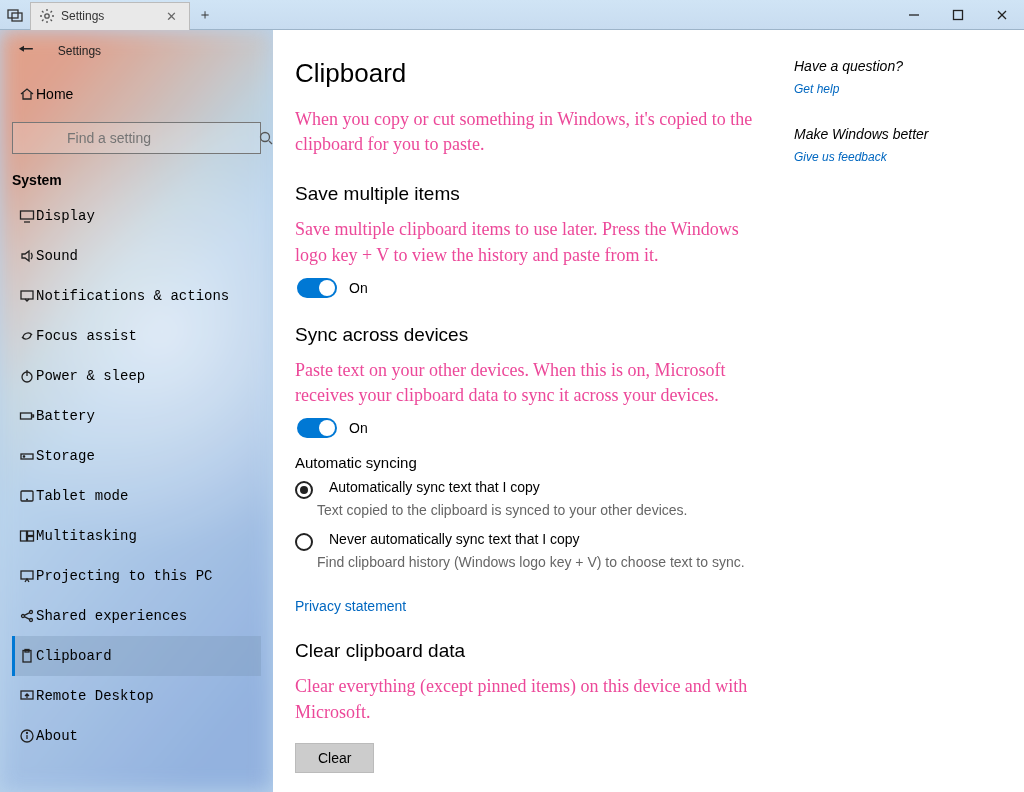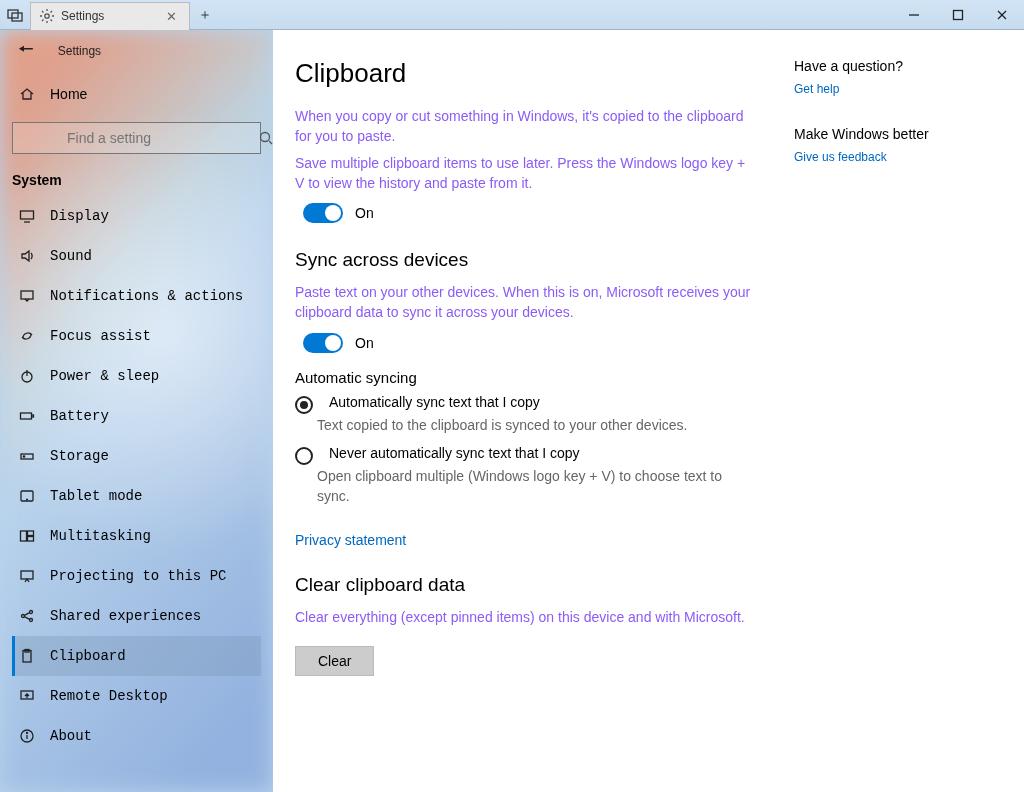--- a/index.html
+++ b/index.html
@@ -29,39 +29,39 @@
 .sidebar-bg{position:absolute;inset:0;background:#b9d3ec;z-index:-2;}
 .sidebar-blur{position:absolute;inset:0;z-index:-1;filter:blur(10px);opacity:.9;
   background:
     radial-gradient(circle at 60% 40%, rgba(255,255,255,.6), transparent 45%),
     linear-gradient(130deg, rgba(255,80,60,.4) 10%, transparent 35%),
     linear-gradient(130deg, rgba(255,200,80,.4) 5%, transparent 45%),
     linear-gradient(310deg, rgba(80,120,200,.4) 10%, transparent 55%)
     ,#b9d3ec;}
 .content{flex:1;background:#fff;display:flex;}
 .main{flex:1;padding:28px 40px 28px 22px;overflow:auto;max-width:540px;}
-.rail{width:230px;padding:28px 36px 0 0;}
-
-
-.home-item,.side-item{display:flex;align-items:center;gap:14px;height:40px;padding:0 6px;color:#000;}
+.rail{width:230px;padding:28px 36px 0 0;font-style:italic;}
+
+
+.home-item,.side-item{display:flex;align-items:center;height:40px;padding:0 6px;color:#000;}
 .home-item{margin-top:2px;}
 .side-item.sel{background:rgba(120,150,180,.35);border-left:3px solid #0078d4;padding-left:3px;}
 .search-box{display:flex;align-items:center;border:1px solid #777;height:32px;margin:8px 0 18px 0;background:rgba(255,255,255,.15);padding-left:44px;}
 .search-box input{flex:1;background:transparent;border:none;outline:none;padding:0 10px;font-size:14px;color:#555;}
 .search-box .mag{width:32px;display:flex;align-items:center;justify-content:center;color:#555;}
 .cat-title{font-weight:600;font-size:14px;margin-bottom:8px;}
 .side-icon{width:18px;height:18px;display:flex;align-items:center;justify-content:center;color:#222;}
 .side-list{display:flex;flex-direction:column;font-family:Liberation Mono, monospace;}
 
 
 h1{font-size:26px;font-weight:500;margin-bottom:18px;}
 h2{font-size:19px;font-weight:400;margin:26px 0 12px 0;}
-p.desc{font-size:14px;color:#8b5cf6;line-height:1.4;margin-bottom:8px;}
+p.desc{font-size:18px;color:#ec4899;line-height:1.4;margin-bottom:8px;font-family:Liberation Serif, serif;}
 p.sub{font-size:14px;color:#666;line-height:1.4;margin:2px 0 10px 22px;}
-.toggle-row{display:flex;align-items:center;gap:12px;margin:10px 0 4px 8px;}
+.toggle-row{display:flex;align-items:center;gap:12px;margin:10px 0 4px 2px;}
 .toggle{width:40px;height:20px;border-radius:10px;background:#0078d4;position:relative;}
 .toggle::after{content:"";position:absolute;right:2px;top:2px;width:16px;height:16px;border-radius:50%;background:#fff;}
 .toggle-label{font-size:14px;}
 .subhead{font-size:15px;margin:16px 0 0 0;}
 .radio-row{display:flex;align-items:flex-start;gap:16px;margin:8px 0 0 0;}
 .radio{width:18px;height:18px;border:2px solid #222;border-radius:50%;display:flex;align-items:center;justify-content:center;margin-top:2px;flex-shrink:0;}
 .radio.sel::after{content:"";width:8px;height:8px;border-radius:50%;background:#222;}
 .radio-text{font-size:14px;}
 a.link{color:#0067c0;text-decoration:none;display:inline-block;margin-top:16px;font-size:14px;}
 .btn{display:inline-block;background:#ccc;border:1px solid #bbb;padding:6px 22px;font-size:14px;margin-top:10px;}
@@ -278,20 +278,21 @@
           <span>About</span>
         </div>
     </div>
   </div>
 
   <div class="content">
     <div class="main">
       <h1>Clipboard</h1>
       <p class="desc">When you copy or cut something in Windows, it's copied to the clipboard for you to paste.</p>
 
+      <h2>Save multiple items</h2>
       <p class="desc">Save multiple clipboard items to use later. Press the Windows logo key + V to view the history and paste from it.</p>
       <div class="toggle-row">
         <div class="toggle"></div>
         <span class="toggle-label">On</span>
       </div>
 
       <h2>Sync across devices</h2>
       <p class="desc">Paste text on your other devices. When this is on, Microsoft receives your clipboard data to sync it across your devices.</p>
       <div class="toggle-row">
         <div class="toggle"></div>
@@ -306,21 +307,21 @@
         </div>
       </div>
       <p class="sub">Text copied to the clipboard is synced to your other devices.</p>
 
       <div class="radio-row">
         <div class="radio"></div>
         <div>
           <div class="radio-text">Never automatically sync text that I copy</div>
         </div>
       </div>
-      <p class="sub">Open clipboard multiple (Windows logo key + V) to choose text to sync.</p>
+      <p class="sub">Find clipboard history (Windows logo key + V) to choose text to sync.</p>
 
       <a class="link" href="#">Privacy statement</a>
 
       <h2>Clear clipboard data</h2>
       <p class="desc">Clear everything (except pinned items) on this device and with Microsoft.</p>
       <div class="btn">Clear</div>
     </div>
 
     <div class="rail">
       <h3>Have a question?</h3>

